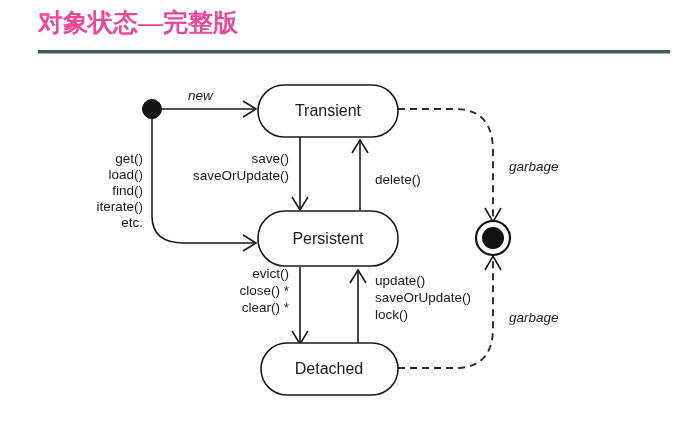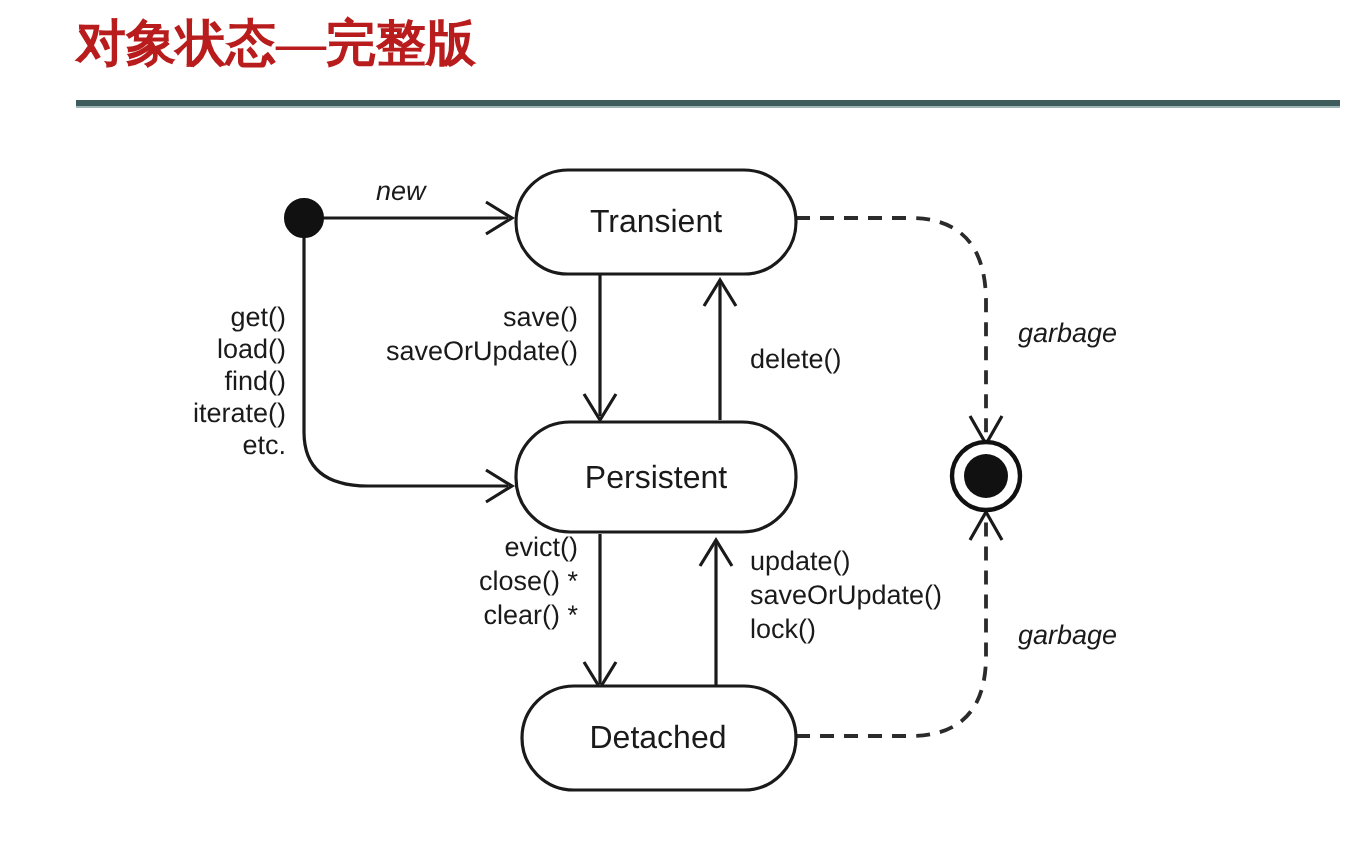--- a/index.html
+++ b/index.html
@@ -21,21 +21,21 @@
     height: 434px;
     background: #ffffff;
   }
   #slide-title {
     position: absolute;
     left: 38px;
     top: 9px;
     font-family: "Liberation Serif", serif;
     font-weight: bold;
     font-size: 25px;
-    color: #b91c1c;
+    color: #ec4899;
     letter-spacing: 0px;
     white-space: nowrap;
     line-height: 1.1;
   }
   #title-rule {
     position: absolute;
     left: 38px;
     top: 50px;
     width: 632px;
     height: 3px;

